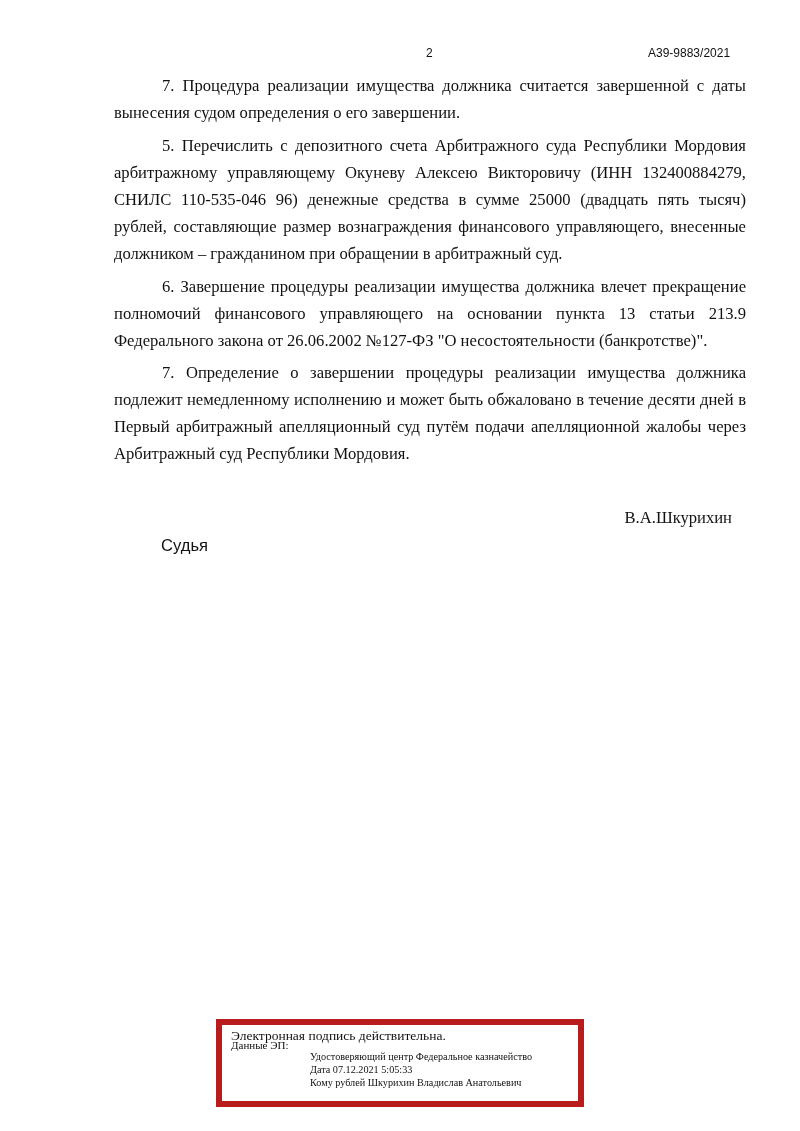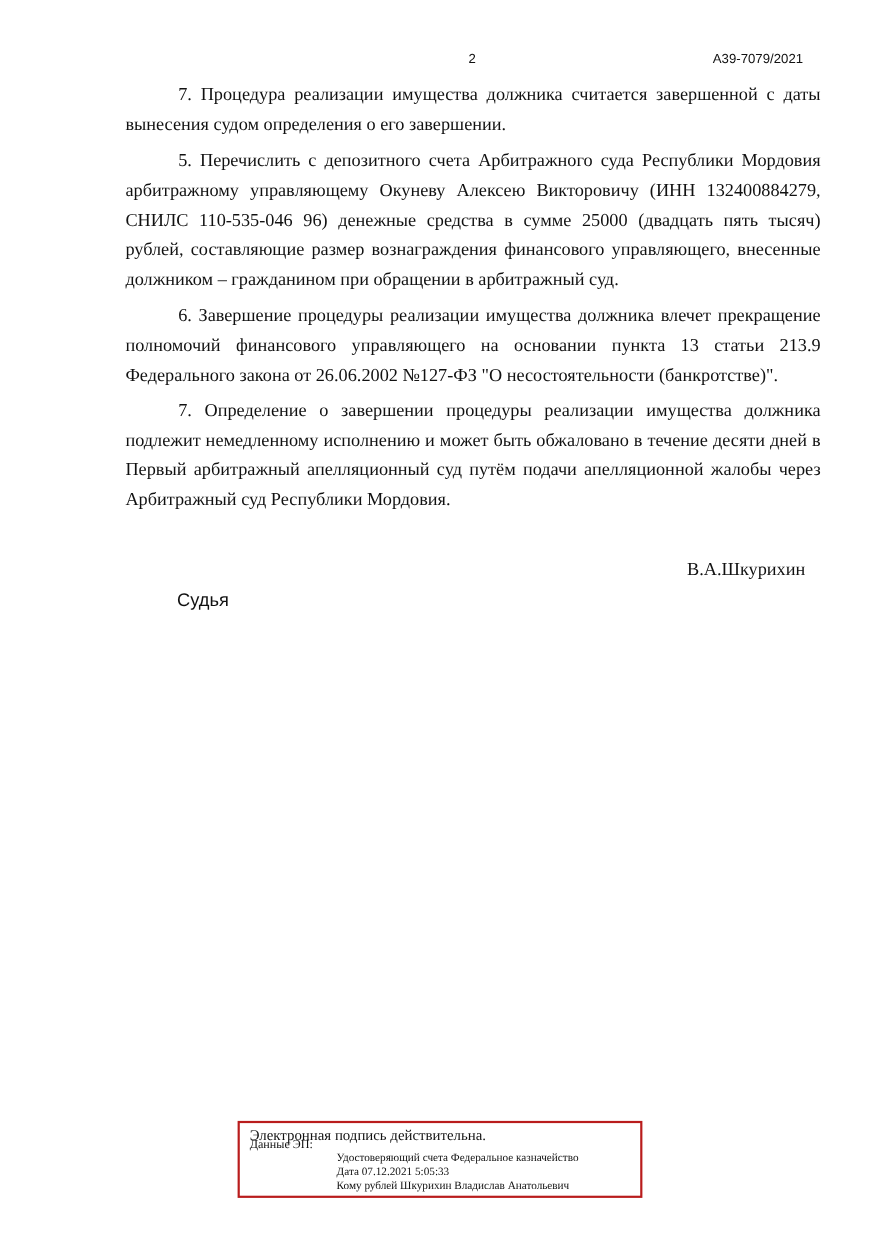--- a/index.html
+++ b/index.html
@@ -57,22 +57,22 @@
       right: 68px;
       font-family: "Liberation Serif", serif;
       font-size: 16.6px;
       text-align: right;
     }
     .esign-box {
       position: absolute;
       left: 216px;
       top: 1019px;
       width: 368px;
-      height: 70px;
-      border: 2px solid #b91c1c;
+      height: 88px;
+      border: 6px solid #b91c1c;
       box-sizing: border-box;
       font-family: "Liberation Serif", serif;
     }
     .esign-valid {
       position: absolute;
       left: 9px;
       top: 3px;
       font-size: 13.5px;
     }
     .esign-data-label {
@@ -87,36 +87,36 @@
       top: 25px;
       font-size: 10.2px;
       line-height: 13px;
     }
   </style>
 </head>
 <body>
 
 <div>
   <span class="page-number">2</span>
-  <span class="case-number">А39-7079/2021</span>
+  <span class="case-number">А39-9883/2021</span>
 </div>
 
 <div>
   <p id="p4" class="body-text">7. Процедура реализации имущества должника считается завершенной с даты вынесения судом определения о его завершении.</p>
   <p id="p5" class="body-text">5. Перечислить с депозитного счета Арбитражного суда Республики Мордовия арбитражному управляющему Окуневу Алексею Викторовичу (ИНН 132400884279, СНИЛС 110-535-046 96) денежные средства в сумме 25000 (двадцать пять тысяч) рублей, составляющие размер вознаграждения финансового управляющего, внесенные должником – гражданином при обращении в арбитражный суд.</p>
   <p id="p6" class="body-text">6. Завершение процедуры реализации имущества должника влечет прекращение полномочий финансового управляющего на основании пункта 13 статьи 213.9 Федерального закона от 26.06.2002 №127-ФЗ "О несостоятельности (банкротстве)".</p>
   <p id="p7" class="body-text">7. Определение о завершении процедуры реализации имущества должника подлежит немедленному исполнению и может быть обжаловано в течение десяти дней в Первый арбитражный апелляционный суд путём подачи апелляционной жалобы через Арбитражный суд Республики Мордовия.</p>
 </div>
 
 <div>
   <span class="sign-label">Судья</span>
   <span class="sign-name">В.А.Шкурихин</span>
 </div>
 
 <div class="esign-box">
   <span class="esign-valid">Электронная подпись действительна.</span>
   <span class="esign-data-label">Данные ЭП:</span>
   <div class="esign-details">
-    <div>Удостоверяющий счета Федеральное казначейство</div>
+    <div>Удостоверяющий центр Федеральное казначейство</div>
     <div>Дата 07.12.2021 5:05:33</div>
     <div>Кому рублей Шкурихин Владислав Анатольевич</div>
   </div>
 </div>
 
 </body></html>

